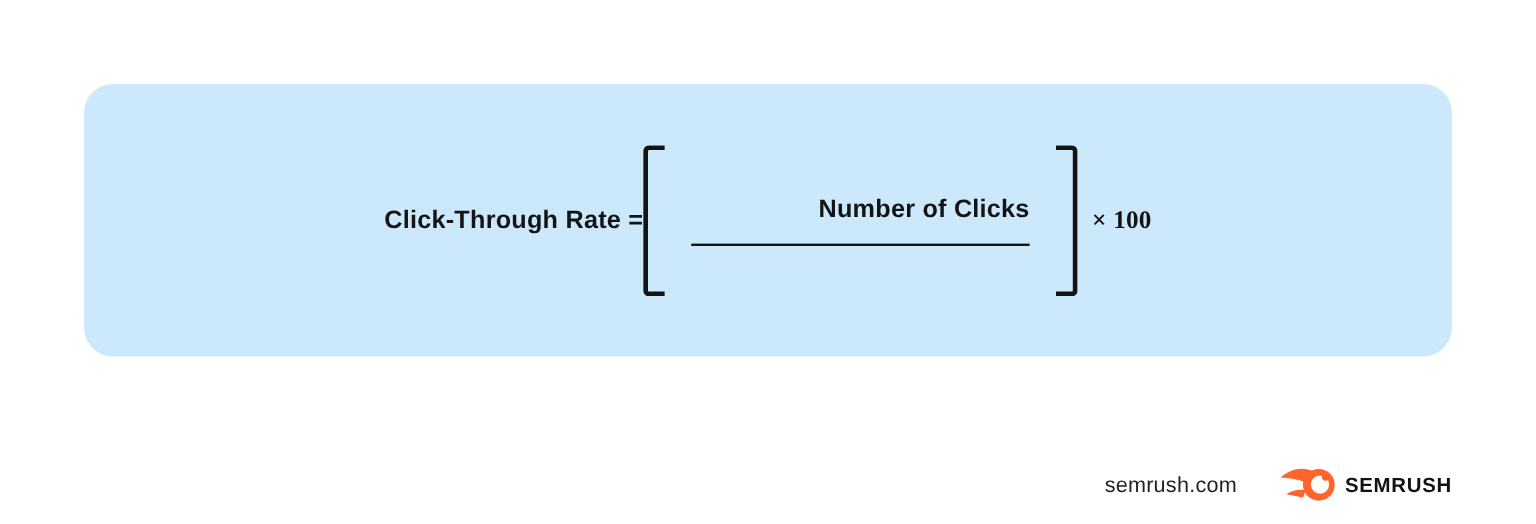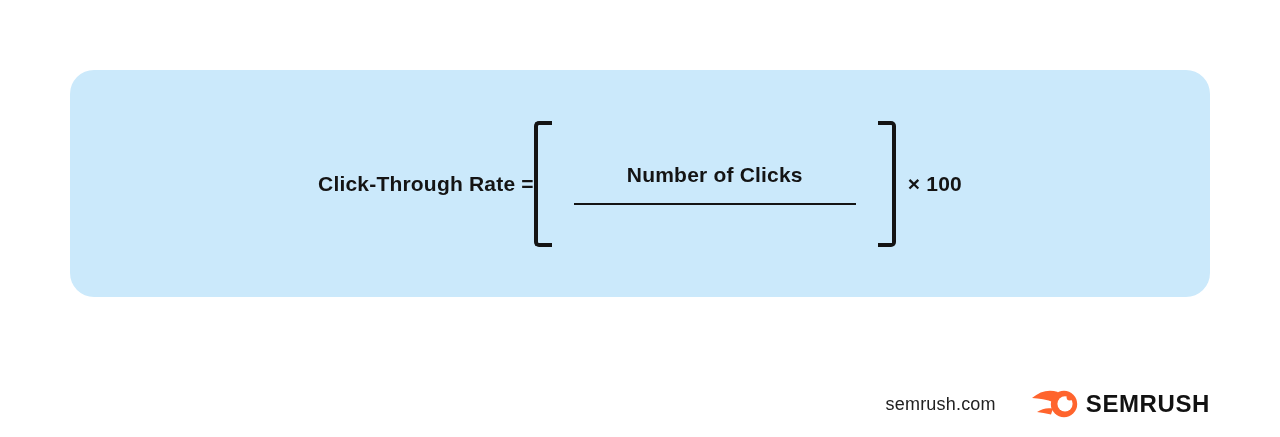--- a/index.html
+++ b/index.html
@@ -43,32 +43,32 @@
     box-sizing: border-box;
     border: 4px solid #141414;
     flex: none;
   }
   .bracket.left  { border-right: none; border-radius: 5px 0 0 5px; margin-right: 22px; }
   .bracket.right { border-left:  none; border-radius: 0 5px 5px 0; margin-left: 22px; }
 
   .fraction {
     display: flex;
     flex-direction: column;
-    align-items: center;
+    align-items: flex-end;
     gap: 16px;
   }
   .fraction-line {
     display: block;
     width: 282px;
     height: 2px;
     background: #141414;
   }
   .num, .den { white-space: nowrap; }
 
-  .mult { margin-left: 12px; white-space: nowrap; }
+  .mult { margin-left: 12px; white-space: nowrap; font-family: Liberation Serif, serif; }
 
   
   .footer {
     position: absolute;
     left: 0;
     top: 385px;
     width: 1280px;
     height: 38px;
     box-sizing: border-box;
     padding: 0 70px 0 68px;
@@ -82,21 +82,21 @@
     color: #222222;
     letter-spacing: 0.2px;
   }
   .logo {
     display: flex;
     align-items: center;
     gap: 8px;
   }
   .logo-icon { display: block; }
   .logo-text {
-    font-size: 24px;
+    font-size: 17px;
     font-weight: 800;
     color: #121212;
     letter-spacing: 0.6px;
     line-height: 1;
   }
 </style>
 </head>
 <body>
 
 <div class="page">

